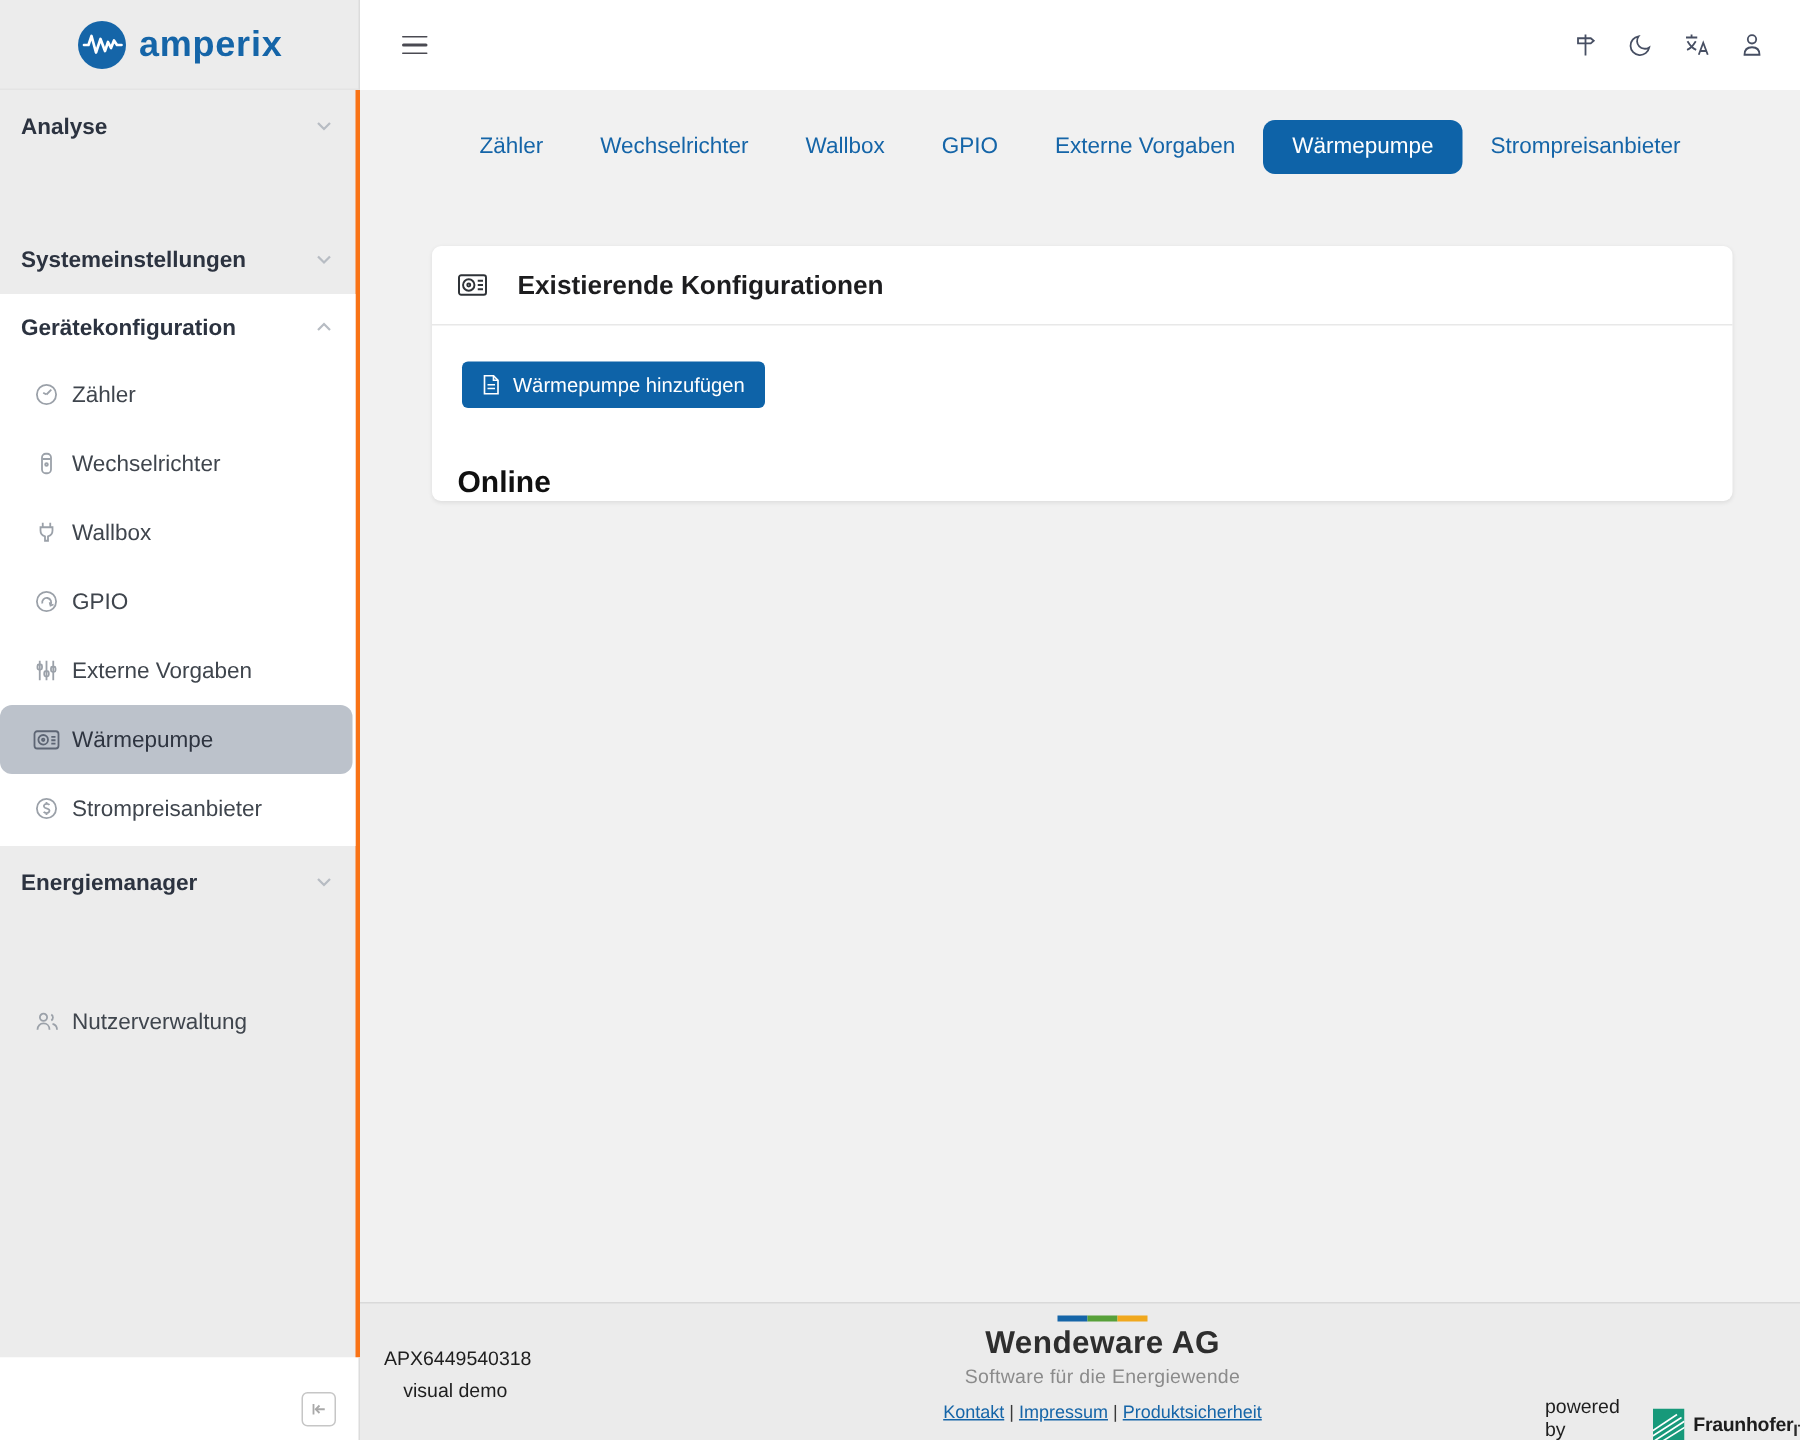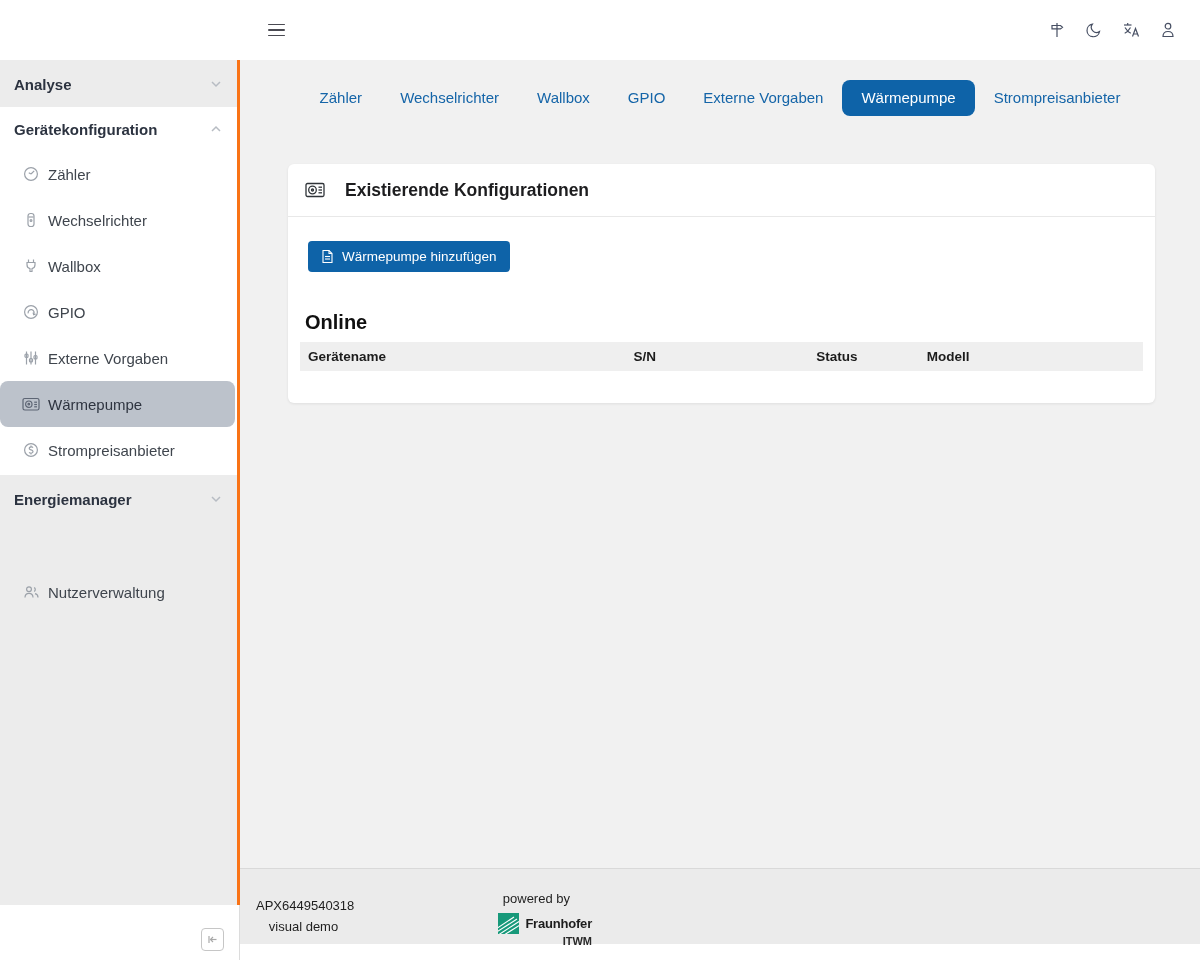--- a/index.html
+++ b/index.html
@@ -59,46 +59,57 @@
     margin-left:8px;font-family:"Liberation Sans",sans-serif;}
   .section-heading{font-size:20px;font-weight:bold;color:#101010;margin:39px 0 8px 5px;}
   table.devices{width:100%;border-collapse:collapse;table-layout:fixed;}
   table.devices thead tr{background:#efefef;}
   table.devices th{text-align:left;font-size:13.5px;font-weight:bold;color:#1c1c1c;
     padding:7px 8px;height:15px;}
   table.devices td{height:30px;}
   .card-footer-space{height:0px;}
 
   
-  #footer{position:absolute;left:240px;top:868px;width:960px;height:76px;background:#ebebeb;
+  #footer{position:absolute;left:240px;top:868px;width:960px;height:92px;background:#ebebeb;
     border-top:1px solid #d9d9d9;box-sizing:border-box;display:flex;}
   .f-left{width:200px;padding:29px 0 0 16px;box-sizing:border-box;}
   .f-device{font-size:13px;color:#1e1e1e;}
   .f-mode{font-size:13px;color:#1e1e1e;margin-top:6px;text-align:center;width:95px;}
   .f-center{flex:1;display:flex;flex-direction:column;align-items:center;padding-top:8px;}
   .w-stripe{display:flex;width:60px;height:4px;}
   .w-stripe span{flex:1;}
   .w-name{font-size:21px;font-weight:bold;color:#2e2e2e;margin-top:3px;letter-spacing:.3px;}
   .w-tagline{font-size:13px;color:#8b8b8b;margin-top:2px;letter-spacing:.2px;}
   .w-links{margin-top:9px;font-size:12px;color:#3a3a3a;}
   .w-links a{color:#1565a8;text-decoration:underline;cursor:pointer;}
-  .f-right{width:170px;padding:22px 18px 0 0;box-sizing:border-box;display:flex;flex-direction:column;align-items:flex-end;}
+  .f-right{width:170px;padding:22px 18px 0 0;box-sizing:border-box;display:flex;flex-direction:row;align-items:flex-end;}
   .powered{font-size:13px;color:#1e1e1e;margin-right:22px;}
   .fraunhofer-row{display:flex;align-items:center;gap:6px;margin-top:7px;}
   .fraunhofer-name{font-size:13px;font-weight:bold;color:#1d1d1d;letter-spacing:-.2px;}
   .fraunhofer-sub{font-size:11px;font-weight:bold;color:#2a2a2a;margin-top:1px;}
 
   svg{display:block;}
   a{cursor:pointer;}
 </style>
 </head>
 <body>
 
 <div id="app">
 
+  <div id="topbar-left">
+    <div class="brand">
+      <span>
+        <svg width="34" height="34" viewBox="0 0 34 34">
+          <circle cx="17" cy="17" r="16" fill="#1565a8"></circle>
+          <polyline points="5,17 8,17 10,11 13,22 16,13 19,21 21,15 23,19 25,14 27,17 30,17" fill="none" stroke="#ffffff" stroke-width="1.8" stroke-linejoin="round" stroke-linecap="round"></polyline>
+        </svg>
+      </span>
+      <span class="brand-text">amperix</span>
+    </div>
+  </div>
 
   <div id="topbar-main">
     <div class="hamburger">
       <span></span>
         <span></span>
         <span></span>
     </div>
     <div class="topbar-spacer"></div>
     <div class="topbar-icons">
       <div class="tb-icon">
@@ -134,20 +145,28 @@
 
     <div class="nav-group g-analyse">
       <span class="g-label">Analyse</span>
       <span>
         <svg width="14" height="14" viewBox="0 0 14 14">
             <polyline points="3,5 7,9 11,5" fill="none" stroke="#b7bcc3" stroke-width="1.5"></polyline>
           </svg>
       </span>
     </div>
 
+    <div class="nav-group g-system">
+      <span class="g-label">Systemeinstellungen</span>
+      <span>
+        <svg width="14" height="14" viewBox="0 0 14 14">
+            <polyline points="3,5 7,9 11,5" fill="none" stroke="#b7bcc3" stroke-width="1.5"></polyline>
+          </svg>
+      </span>
+    </div>
 
     <div class="subpanel">
       <div class="nav-group">
         <span class="g-label">Gerätekonfiguration</span>
         <span>
           <svg width="14" height="14" viewBox="0 0 14 14">
               <polyline points="3,9 7,5 11,9" fill="none" stroke="#b7bcc3" stroke-width="1.5"></polyline>
             </svg>
         </span>
       </div>
@@ -303,50 +322,45 @@
               <polyline points="8,1.5 8,4.5 11,4.5"></polyline>
               <line x1="4" y1="7.5" x2="9" y2="7.5"></line>
                 <line x1="4" y1="10" x2="9" y2="10"></line>
             </svg>
           </span>
           <span>Wärmepumpe hinzufügen</span>
         </button>
 
         <div class="section-heading">Online</div>
 
-        <table class="devices">
-          <colgroup>
-              <col style="width:38.6%">
-              <col style="width:21.7%">
-              <col style="width:13.1%">
-              <col style="width:26.6%">
-            </colgroup>
-          <thead>
-            <tr>
-              <th>Gerätename</th>
-              <th>S/N</th>
-              <th>Status</th>
-              <th>Modell</th>
-            </tr>
-          </thead>
-          <tbody>
-            <tr>
-                <td colspan="4"></td>
-              </tr>
-          </tbody>
-        </table>
         <div class="card-footer-space"></div>
       </div>
     </div>
   </div>
 
   <div id="footer">
     <div class="f-left">
       <div class="f-device">APX6449540318</div>
       <div class="f-mode">visual demo</div>
+    </div>
+    <div class="f-center">
+      <div class="w-stripe">
+        <span style="background:#1565a8"></span>
+          <span style="background:#57a039"></span>
+          <span style="background:#f0a81e"></span>
+      </div>
+      <div class="w-name">Wendeware AG</div>
+      <div class="w-tagline">Software für die Energiewende</div>
+      <div class="w-links">
+        <a>Kontakt</a>
+        <span>|</span>
+        <a>Impressum</a>
+        <span>|</span>
+        <a>Produktsicherheit</a>
+      </div>
     </div>
     <div class="f-right">
       <div class="powered">powered by</div>
       <div class="fraunhofer-row">
         <span>
           <svg width="21" height="21" viewBox="0 0 21 21">
             <rect x="0" y="0" width="21" height="21" fill="#17997a"></rect>
             <g stroke="#ffffff" stroke-width="1.1">
               <line x1="-2" y1="16" x2="16" y2="4"></line>
               <line x1="-2" y1="19.5" x2="19" y2="6"></line>

